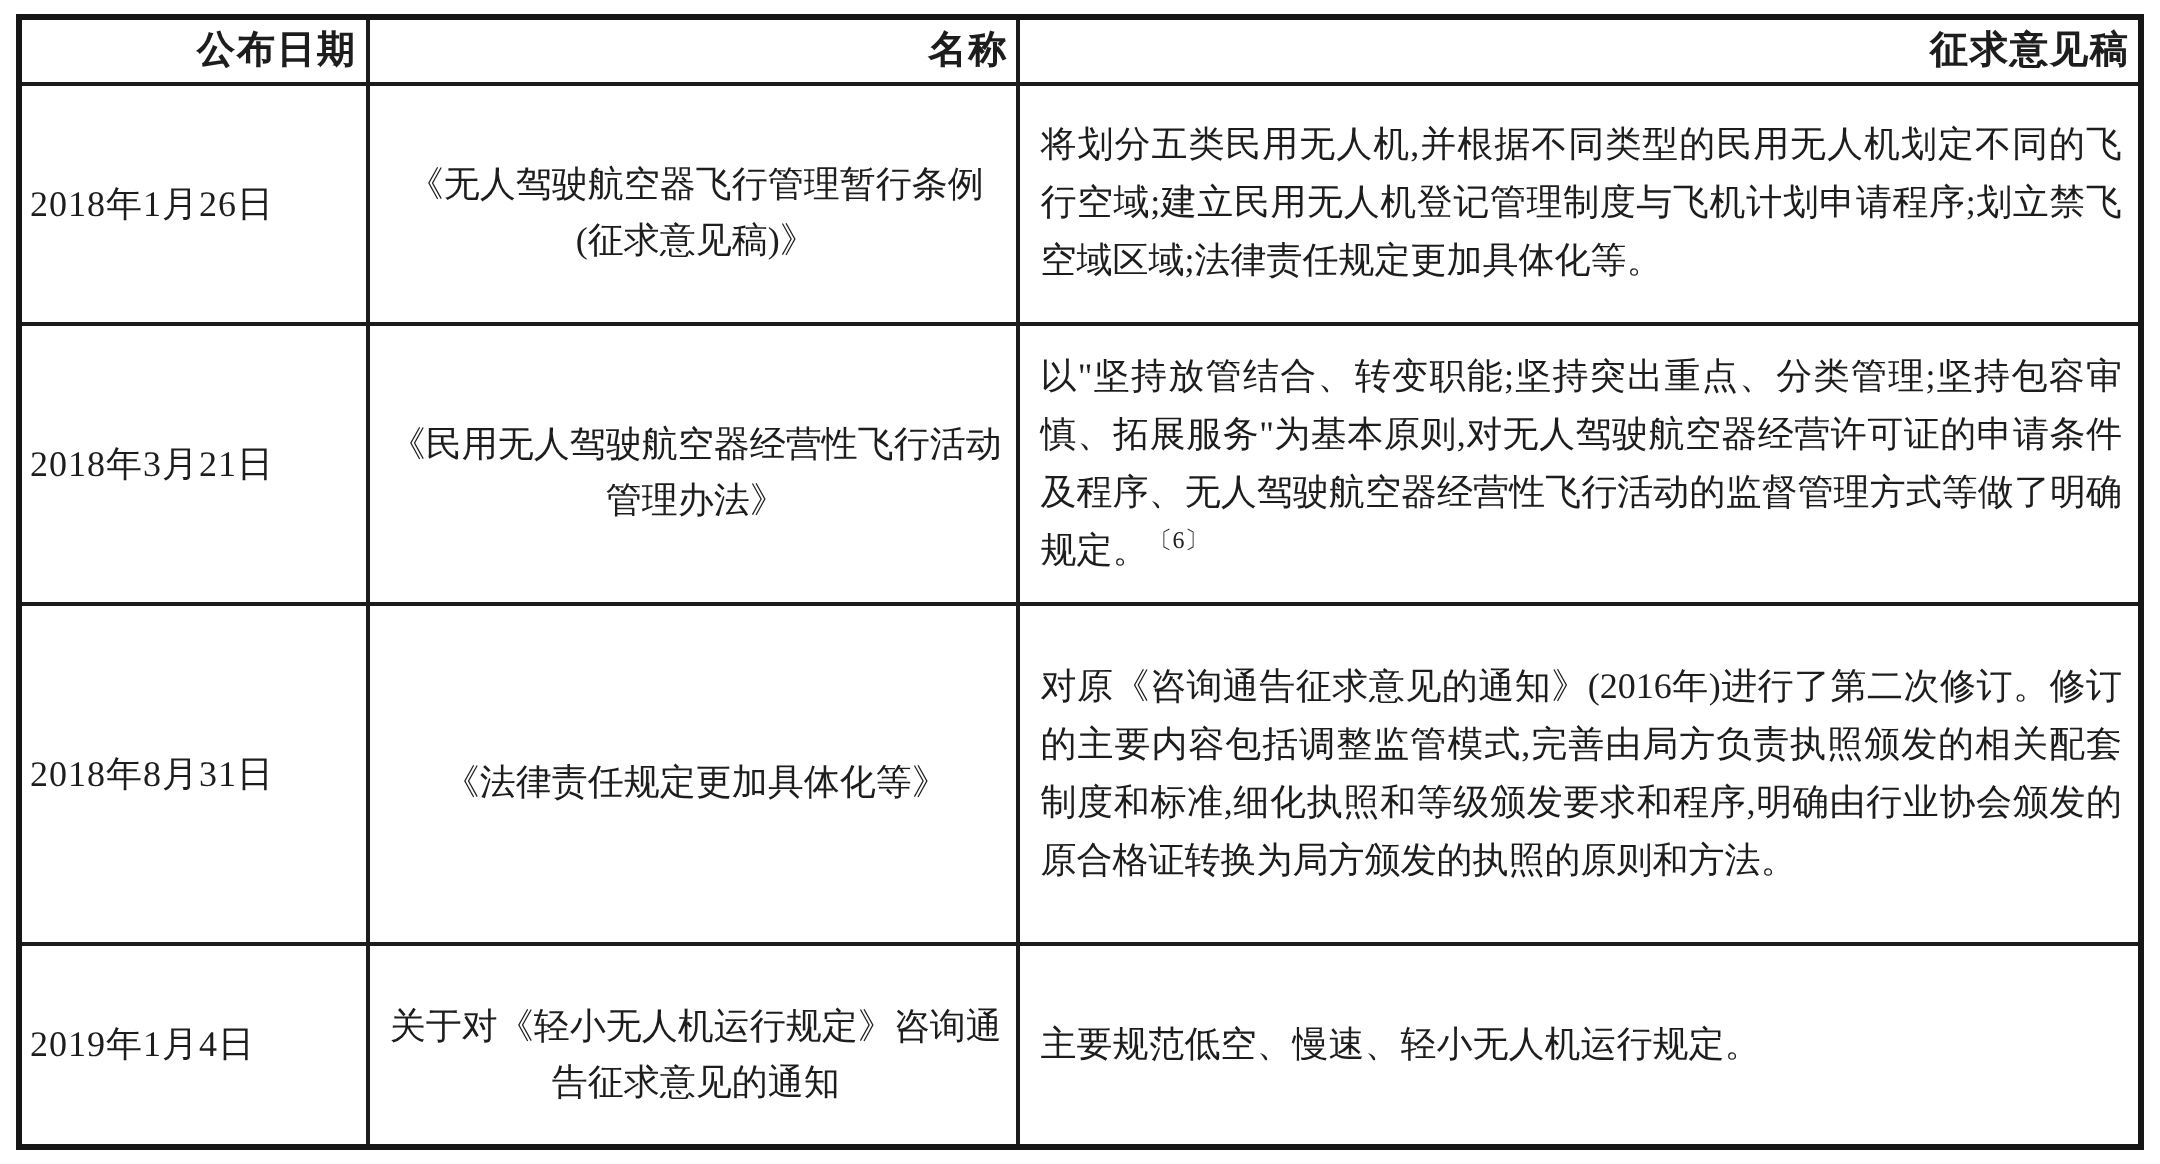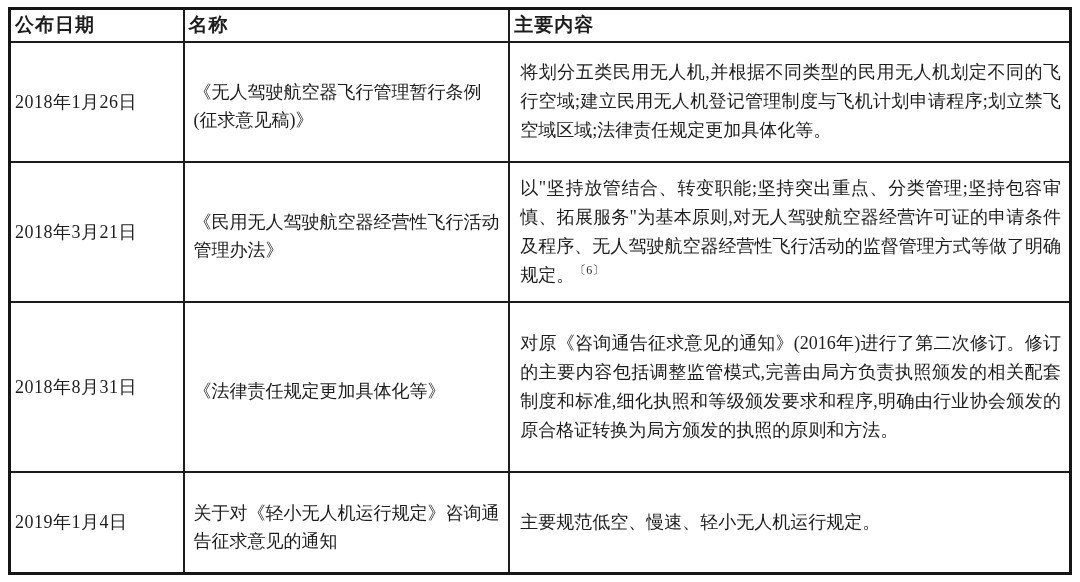--- a/index.html
+++ b/index.html
@@ -31,34 +31,34 @@
     border: 2px solid #1c1c1c;
     vertical-align: middle;
     box-sizing: border-box;
     overflow: hidden;
   }
   th {
     height: 33px;
     font-family: Liberation Sans, sans-serif;
     font-weight: 700;
     font-size: 19px;
-    text-align: left;
+    text-align: right;
     letter-spacing: 1px;
     padding: 2px 4px;
   }
   td {
     font-size: 18px;
   }
   td.cell-date {
     text-align: left;
     padding: 16px 4px;
     letter-spacing: 0.5px;
   }
   td.cell-name {
-    text-align: left;
+    text-align: center;
     padding: 13px 6px 4px 9px;
     line-height: 28px;
     margin-left: 33px;
   }
   td.cell-content {
     text-align: justify;
     padding: 5px 8px 5px 10px;
     line-height: 29px;
   }
   sup.ref {
@@ -80,21 +80,21 @@
   <table class="reg-table">
     <colgroup>
       <col class="c1">
       <col class="c2">
       <col class="c3">
     </colgroup>
     <thead>
       <tr>
         <th>公布日期</th>
         <th>名称</th>
-        <th>主要内容</th>
+        <th>征求意见稿</th>
       </tr>
     </thead>
     <tbody>
       <tr>
         <td class="cell-date">2018年1月26日</td>
         <td class="cell-name">《无人驾驶航空器飞行管理暂行条例(征求意见稿)》</td>
         <td class="cell-content"><span>将划分五类民用无人机,并根据不同类型的民用无人机划定不同的飞行空域;建立民用无人机登记管理制度与飞机计划申请程序;划立禁飞空域区域;法律责任规定更加具体化等。</span><sup class="ref"></sup></td>
       </tr>
       <tr>
         <td class="cell-date">2018年3月21日</td>

